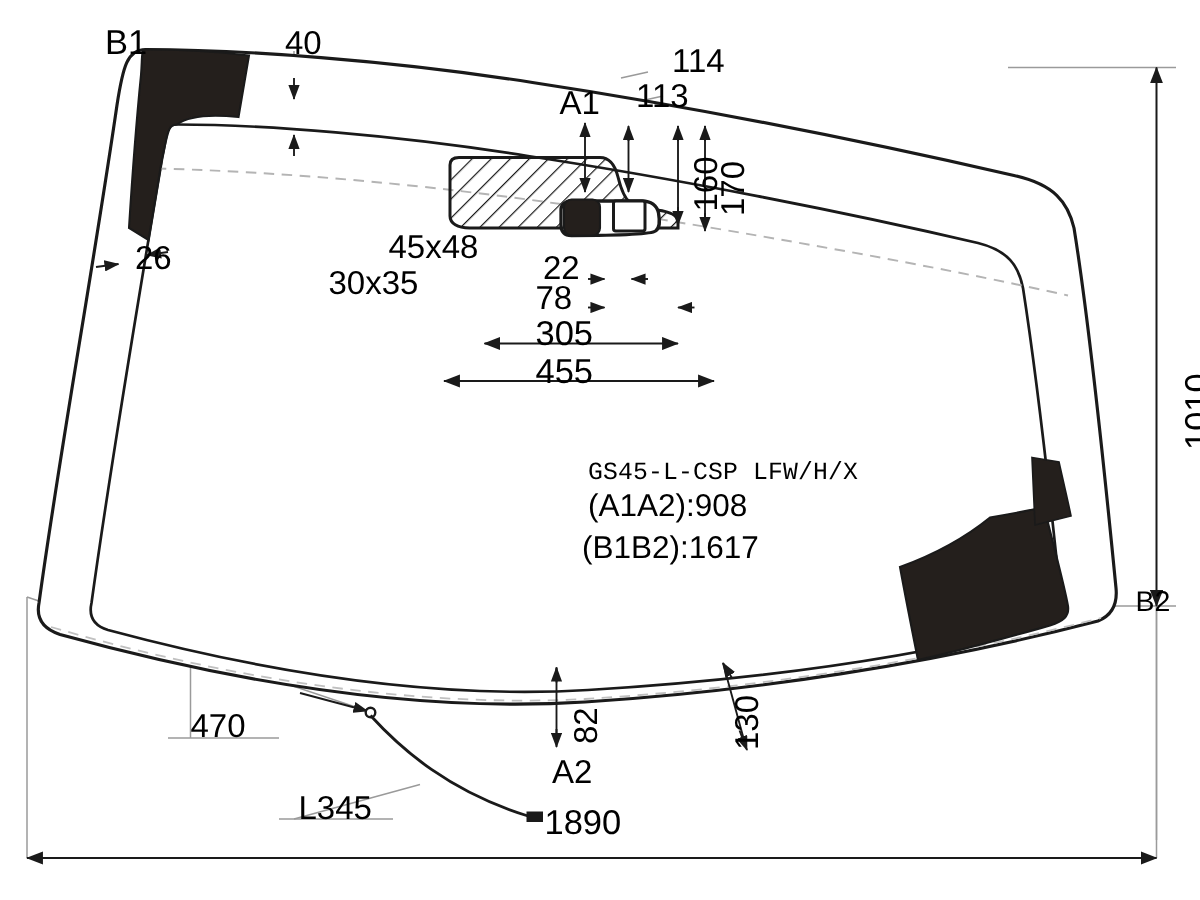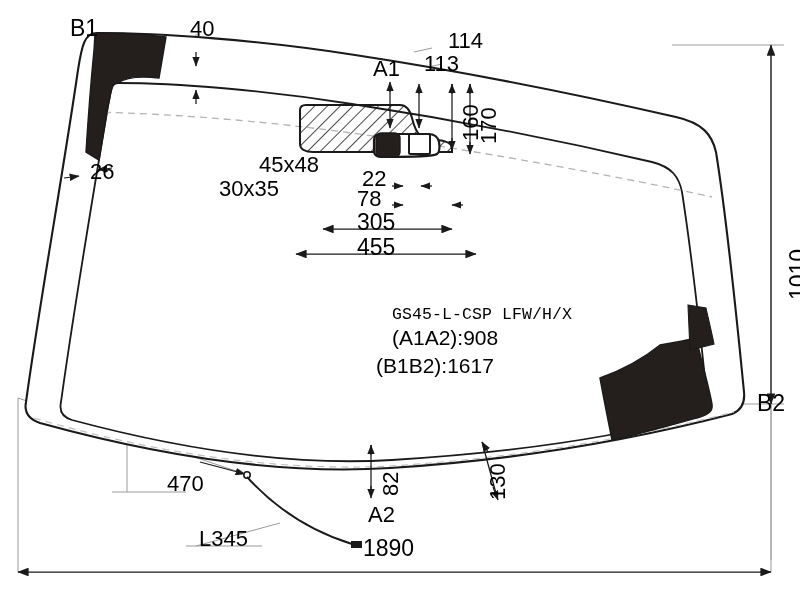--- a/index.html
+++ b/index.html
@@ -255,21 +255,21 @@
       <rect x="351" y="541" width="11" height="7" fill="#1a1a1a" stroke="none"></rect>
     </g>
 
     <circle cx="247" cy="475" r="3.2" fill="#ffffff" stroke="#1a1a1a" stroke-width="1.6"></circle>
 
     <path d="M 247 477 C 268 500 300 528 352 544" fill="none" stroke="#1a1a1a" stroke-width="1.9"></path>
   </svg>
 
   <div class="lbl corner" style="left:70px; top:17px; font-size:23px;">B1</div>
 
-  <div class="lbl corner" style="left:757px; top:392px; font-size:23px;">B2</div>
+  <div class="lbl corner" style="left:757px; top:392px; font-size:19px;">B2</div>
 
   <div class="lbl corner" style="left:373px; top:58px; font-size:22px;">A1</div>
 
   <div class="lbl corner" style="left:368px; top:504px; font-size:22px;">A2</div>
 
   <div class="lbl dim" style="left:190px; top:18px;">40</div>
 
   <div class="lbl dim" style="left:90px; top:161px;">26</div>
 
   <div class="lbl dim" style="left:448px; top:30px;">114</div>
@@ -291,25 +291,25 @@
   <div class="lbl dim-big" style="left:357px; top:211px;">305</div>
 
   <div class="lbl dim-big" style="left:357px; top:236px;">455</div>
 
   <div class="lbl dim vert" style="left:787px; top:300px; font-size:23px;">1010</div>
 
   <div class="lbl dim vert" style="left:380px; top:496px;">82</div>
 
   <div class="lbl dim vert" style="left:487px; top:500px;">130</div>
 
-  <div class="lbl dim" style="left:127px; top:473px;padding-left:40px;">470</div>
+  <div class="lbl dim" style="left:127px; top:473px;">470</div>
 
   <div class="lbl dim" style="left:199px; top:528px;">L345</div>
 
   <div class="lbl dim-big" style="left:363px; top:537px;">1890</div>
 
   <div class="lbl partno" style="left:392px; top:307px;">GS45-L-CSP LFW/H/X</div>
 
   <div class="lbl partdim" style="left:392px; top:327px;">(A1A2):908</div>
 
-  <div class="lbl partdim" style="left:376px; top:355px;">(B1B2):1617</div>
+  <div class="lbl partdim" style="left:388px; top:355px;">(B1B2):1617</div>
 
 </div>
 
 </body></html>

